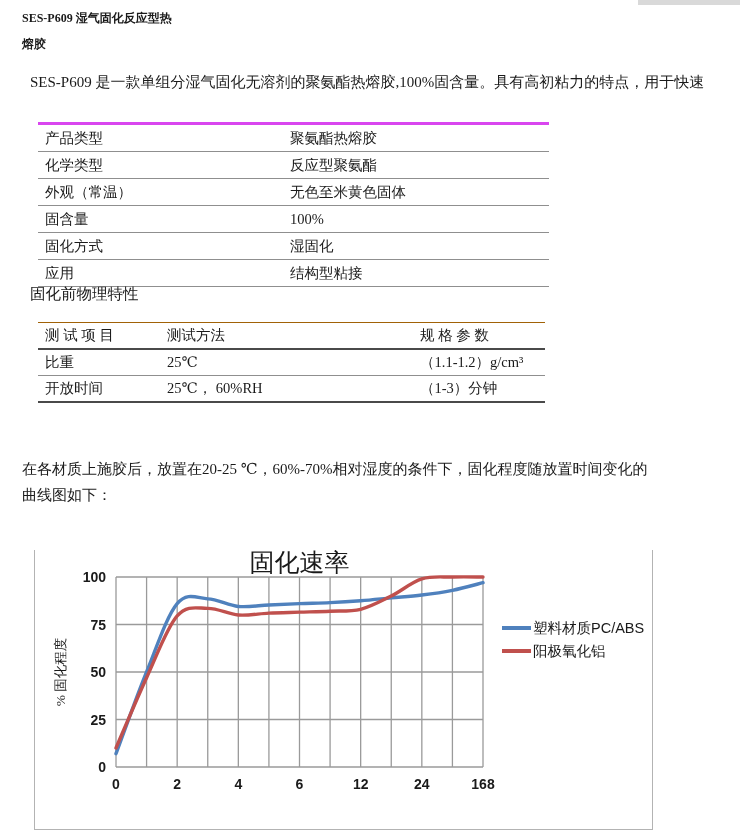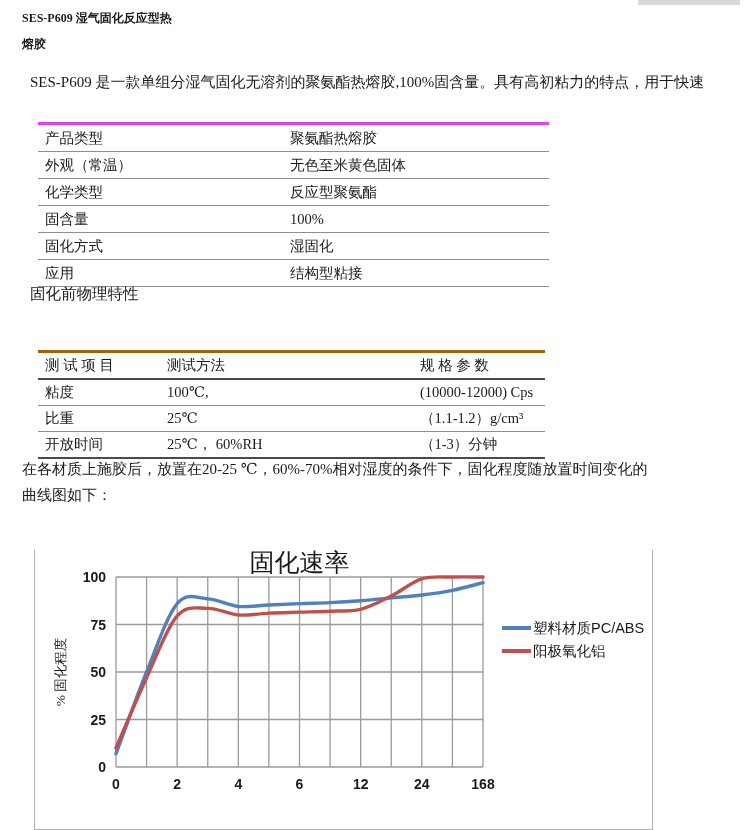--- a/index.html
+++ b/index.html
@@ -9,21 +9,21 @@
   .doc-title{position:absolute;left:22px;top:5px;font-size:12px;font-weight:bold;line-height:26px;width:700px;}
   .intro{position:absolute;left:22px;top:70px;width:712px;font-size:15px;line-height:25px;text-align:justify;}
   .intro .l1{padding-left:8px;}
   table{border-collapse:collapse;}
   .tbl1{position:absolute;left:38px;top:122px;width:511px;font-size:14.5px;
         border-top:3px solid #d946ef;}
   .tbl1 td{border-bottom:1px solid #8f8f8f;height:26px;padding:0;vertical-align:middle;}
   .tbl1 td.c1{width:245px;padding-left:7px;}
   .sec-head{position:absolute;left:30px;top:284px;font-size:15.5px;}
   .tbl2{position:absolute;left:38px;top:322px;width:507px;font-size:14.5px;
-        border-top:3px solid #a16207;border-bottom:2px solid #4a4a4a;margin-top:28px;}
+        border-top:1px solid #a16207;border-bottom:2px solid #4a4a4a;}
   .tbl2 th{font-weight:normal;text-align:left;border-bottom:2px solid #4a4a4a;height:25px;padding:0;}
   .tbl2 td{border-bottom:1px solid #8f8f8f;height:25px;padding:0;vertical-align:middle;}
   .tbl2 .c1{width:122px;padding-left:7px;}
   .tbl2 .c2{width:253px;}
   .note{position:absolute;left:22px;top:456px;width:716px;font-size:15px;line-height:26px;}
   .chart-frame{position:absolute;left:34px;top:550px;width:617px;height:279px;
         border-left:1px solid #b3b3b3;border-right:1px solid #b3b3b3;border-bottom:1px solid #b3b3b3;}
   .chart-frame svg{position:absolute;left:0;top:0;}
   .ctitle{font-family:"Liberation Serif","DejaVu Serif",serif;font-size:25px;fill:#1a1a1a;}
   .ytick{font-family:"Liberation Sans","DejaVu Sans",sans-serif;font-size:14px;font-weight:600;fill:#1a1a1a;}
@@ -47,26 +47,26 @@
     <div class="l1">SES-P609 是一款单组分湿气固化无溶剂的聚氨酯热熔胶,100%固含量。具有高初粘力的特点，用于快速</div>
   </div>
 
   <table class="tbl1">
     <tbody>
       <tr>
         <td class="c1">产品类型</td>
         <td>聚氨酯热熔胶</td>
       </tr>
       <tr>
+        <td class="c1">化学类型</td>
+        <td>反应型聚氨酯</td>
+      </tr>
+      <tr>
         <td class="c1">外观（常温）</td>
         <td>无色至米黄色固体</td>
-      </tr>
-      <tr>
-        <td class="c1">化学类型</td>
-        <td>反应型聚氨酯</td>
       </tr>
       <tr>
         <td class="c1">固含量</td>
         <td>100%</td>
       </tr>
       <tr>
         <td class="c1">固化方式</td>
         <td>湿固化</td>
       </tr>
       <tr>
@@ -80,25 +80,20 @@
 
   <table class="tbl2">
     <thead>
       <tr>
         <th class="c1">测 试 项 目</th>
         <th class="c2">测试方法</th>
         <th>规 格 参 数</th>
       </tr>
     </thead>
     <tbody>
-      <tr>
-        <td class="c1">粘度</td>
-        <td class="c2">100℃,</td>
-        <td>(10000-12000) Cps</td>
-      </tr>
       <tr>
         <td class="c1">比重</td>
         <td class="c2">25℃</td>
         <td>（1.1-1.2）g/cm³</td>
       </tr>
       <tr>
         <td class="c1">开放时间</td>
         <td class="c2">25℃， 60%RH</td>
         <td>（1-3）分钟</td>
       </tr>

